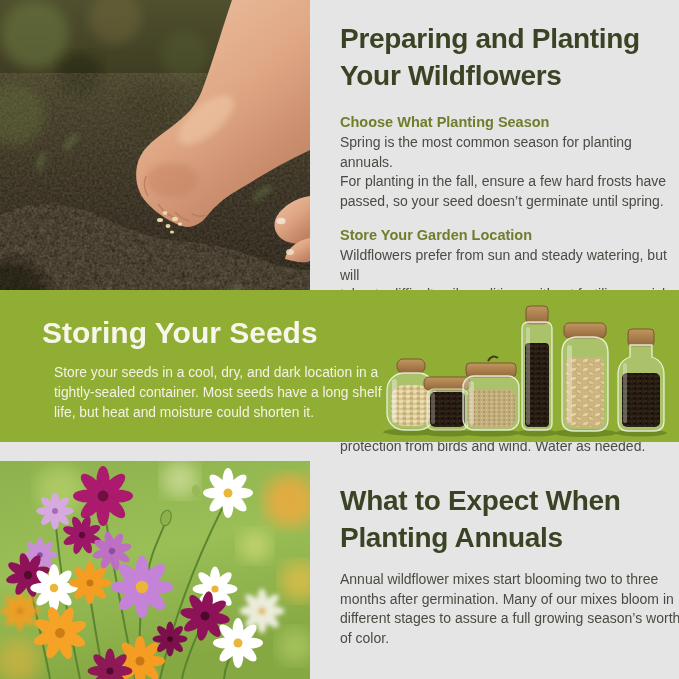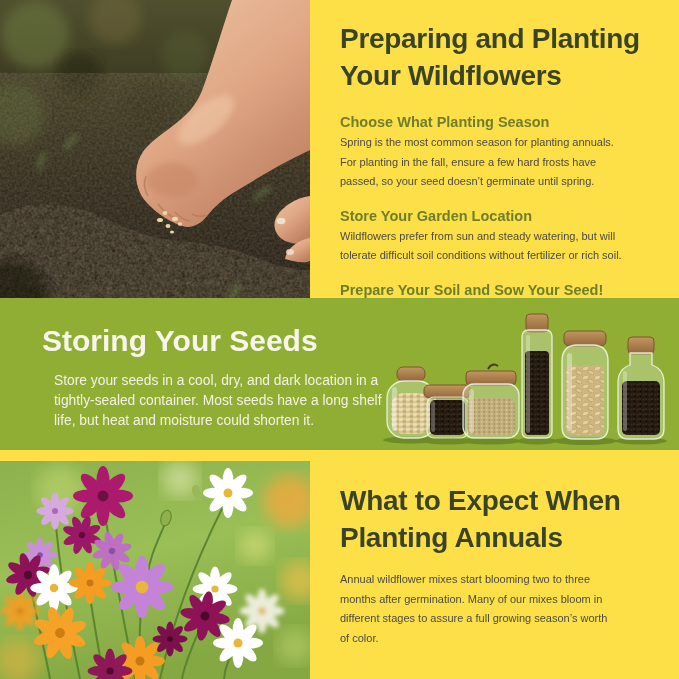--- a/index.html
+++ b/index.html
@@ -1,33 +1,33 @@
 <!DOCTYPE html>
 <html><head>
 <meta charset="utf-8">
 <style>
   html,body{margin:0;padding:0;background:#ffffff;}
   .canvas{
     position:relative;width:679px;height:679px;overflow:hidden;
-    background:#fde047;font-family:"Liberation Sans",sans-serif;
+    background:#e5e5e5;font-family:"Liberation Sans",sans-serif;
   }
   
   .photo-top{position:absolute;left:0;top:0;width:310px;height:309px;}
   .text-top{position:absolute;left:340px;top:20px;width:332px;}
   .title{
     font-size:28px;line-height:37px;font-weight:bold;color:#3a4425;
     margin:0 0 20px 0;white-space:pre-line;letter-spacing:-0.3px;
   }
   .tip{margin-bottom:16px;}
   .tip h3{font-size:14.5px;font-weight:bold;color:#6f7e2c;margin:0 0 3px 0;}
   .body-text{
-    font-size:11px;line-height:19.5px;color:#4b4a43;margin:0;white-space:pre-line;
+    font-size:14px;line-height:19.5px;color:#4b4a43;margin:0;white-space:pre-line;
   }
   
-  .band{position:absolute;left:0;top:298px;width:679px;height:152px;background:#8fae33;}
+  .band{position:absolute;left:0;top:290px;width:679px;height:152px;background:#8fae33;}
   .band-text{position:absolute;left:42px;top:26px;width:360px;}
   .band-title{font-size:30px;font-weight:bold;color:#f8f6ec;margin:0 0 13px 0;}
   .band-body{font-size:13.8px;line-height:20px;color:#f5f2e3;margin:12px;white-space:pre-line;}
   .jars{position:absolute;left:378px;top:5px;width:292px;height:142px;}
   
   .photo-bottom{position:absolute;left:0;top:461px;width:310px;height:218px;}
   .text-bottom{position:absolute;left:340px;top:482px;width:345px;}
   .text-bottom .title{margin-bottom:14px;}
   svg{display:block;}
 </style>

